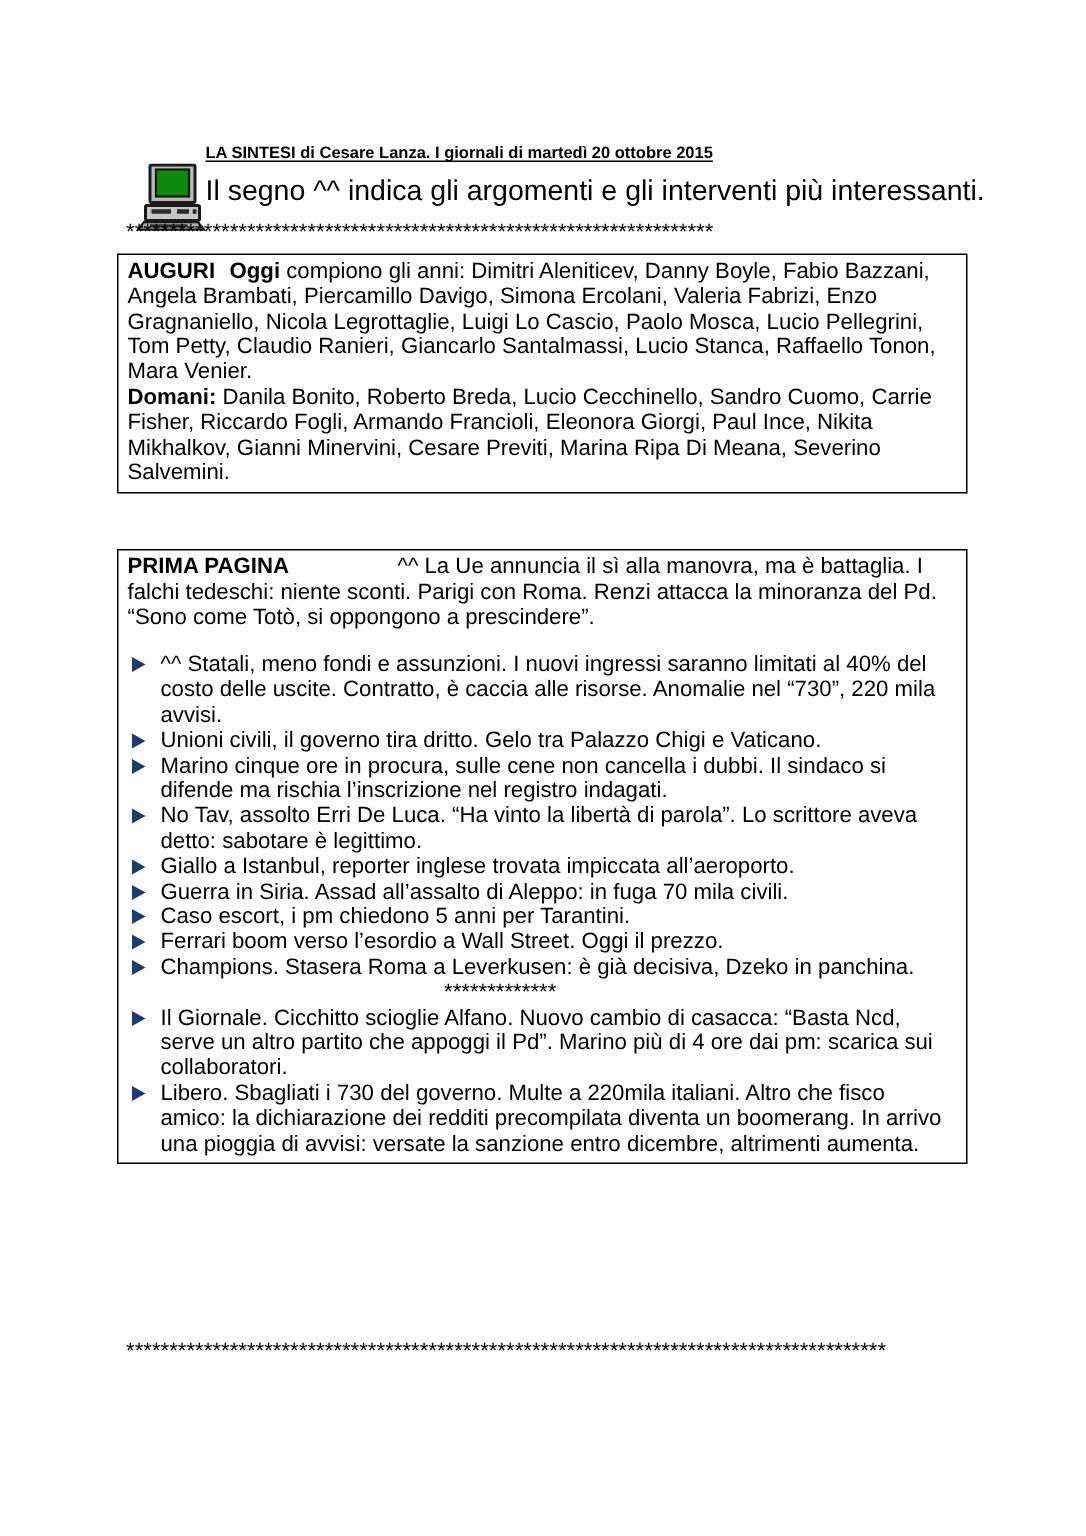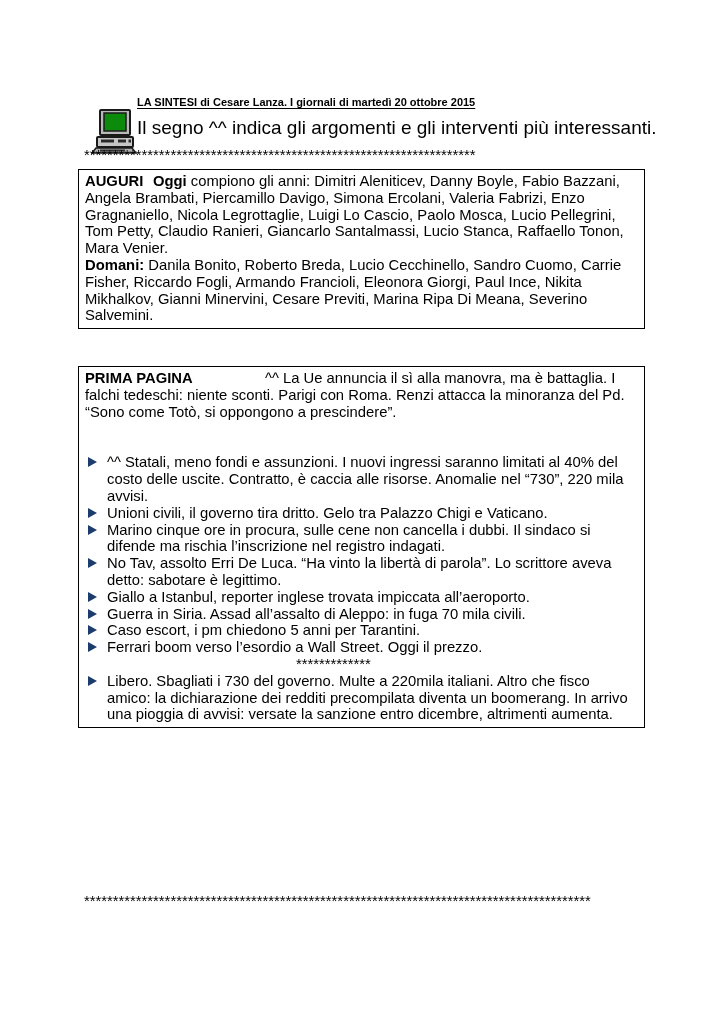--- a/index.html
+++ b/index.html
@@ -32,21 +32,21 @@
     padding:3px 8px 4px 6px;
     font-size:14.8px;line-height:16.8px;
   }
   .box1{top:169px;}
   .box2{top:366px;}
   .box p{margin:0;}
   .lbl{font-weight:bold;display:inline-block;}
   .lbl-auguri{width:68px;}
   .lbl-prima{width:180px;}
   b{font-weight:bold;}
-  .bullets{margin-top:34px;}
+  .bullets{margin-top:15px;}
   .bullet{position:relative;padding-left:22px;}
   .arrow{
     position:absolute;left:3px;top:3px;
     width:0;height:0;
     border-left:9.5px solid #1B3C6D;
     border-top:5.2px solid transparent;
     border-bottom:5.2px solid transparent;
   }
   .mid-sep{margin-top:33.6px;margin-bottom:16.8px;padding-left:211px;}
 </style>
@@ -89,24 +89,26 @@
 
     <div class="bullets">
       <div class="bullet"><span class="arrow"></span><span>^^ Statali, meno fondi e assunzioni. I nuovi ingressi saranno limitati al 40% del costo delle uscite. Contratto, è caccia alle risorse. Anomalie nel “730”, 220 mila avvisi.</span></div>
       <div class="bullet"><span class="arrow"></span><span>Unioni civili, il governo tira dritto. Gelo tra Palazzo Chigi e Vaticano.</span></div>
       <div class="bullet"><span class="arrow"></span><span>Marino cinque ore in procura, sulle cene non cancella i dubbi. Il sindaco si difende ma rischia l’inscrizione nel registro indagati.</span></div>
       <div class="bullet"><span class="arrow"></span><span>No Tav, assolto Erri De Luca. “Ha vinto la libertà di parola”. Lo scrittore aveva detto: sabotare è legittimo.</span></div>
       <div class="bullet"><span class="arrow"></span><span>Giallo a Istanbul, reporter inglese trovata impiccata all’aeroporto.</span></div>
       <div class="bullet"><span class="arrow"></span><span>Guerra in Siria. Assad all’assalto di Aleppo: in fuga 70 mila civili.</span></div>
       <div class="bullet"><span class="arrow"></span><span>Caso escort, i pm chiedono 5 anni per Tarantini.</span></div>
       <div class="bullet"><span class="arrow"></span><span>Ferrari boom verso l’esordio a Wall Street. Oggi il prezzo.</span></div>
+      <div class="bullet"><span class="arrow"></span><span>Champions. Stasera Roma a Leverkusen: è già decisiva, Dzeko in panchina.</span></div>
     </div>
 
     <p class="mid-sep sep">*************</p>
 
     <div class="bullets2">
+      <div class="bullet"><span class="arrow"></span><span>Il Giornale. Cicchitto scioglie Alfano. Nuovo cambio di casacca: “Basta Ncd, serve un altro partito che appoggi il Pd”. Marino più di 4 ore dai pm: scarica sui collaboratori.</span></div>
       <div class="bullet"><span class="arrow"></span><span>Libero. Sbagliati i 730 del governo. Multe a 220mila italiani. Altro che fisco amico: la dichiarazione dei redditi precompilata diventa un boomerang. In arrivo una pioggia di avvisi: versate la sanzione entro dicembre, altrimenti aumenta.</span></div>
     </div>
   </div>
 
   <div class="sep sep-bottom">****************************************************************************************</div>
 
 </div>
 
 </body></html>

